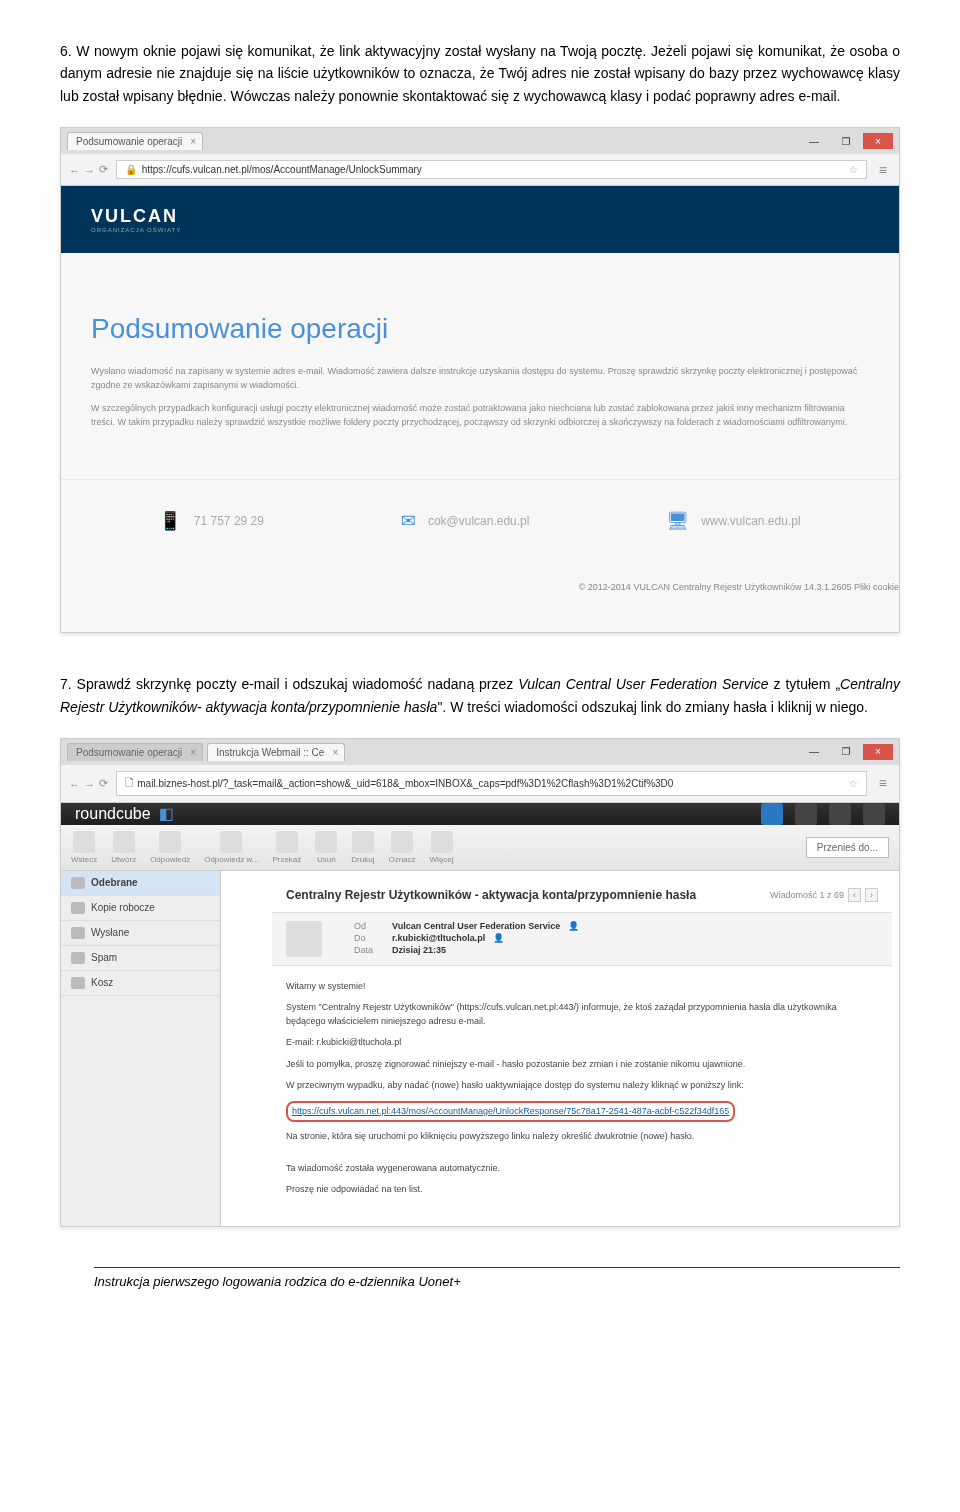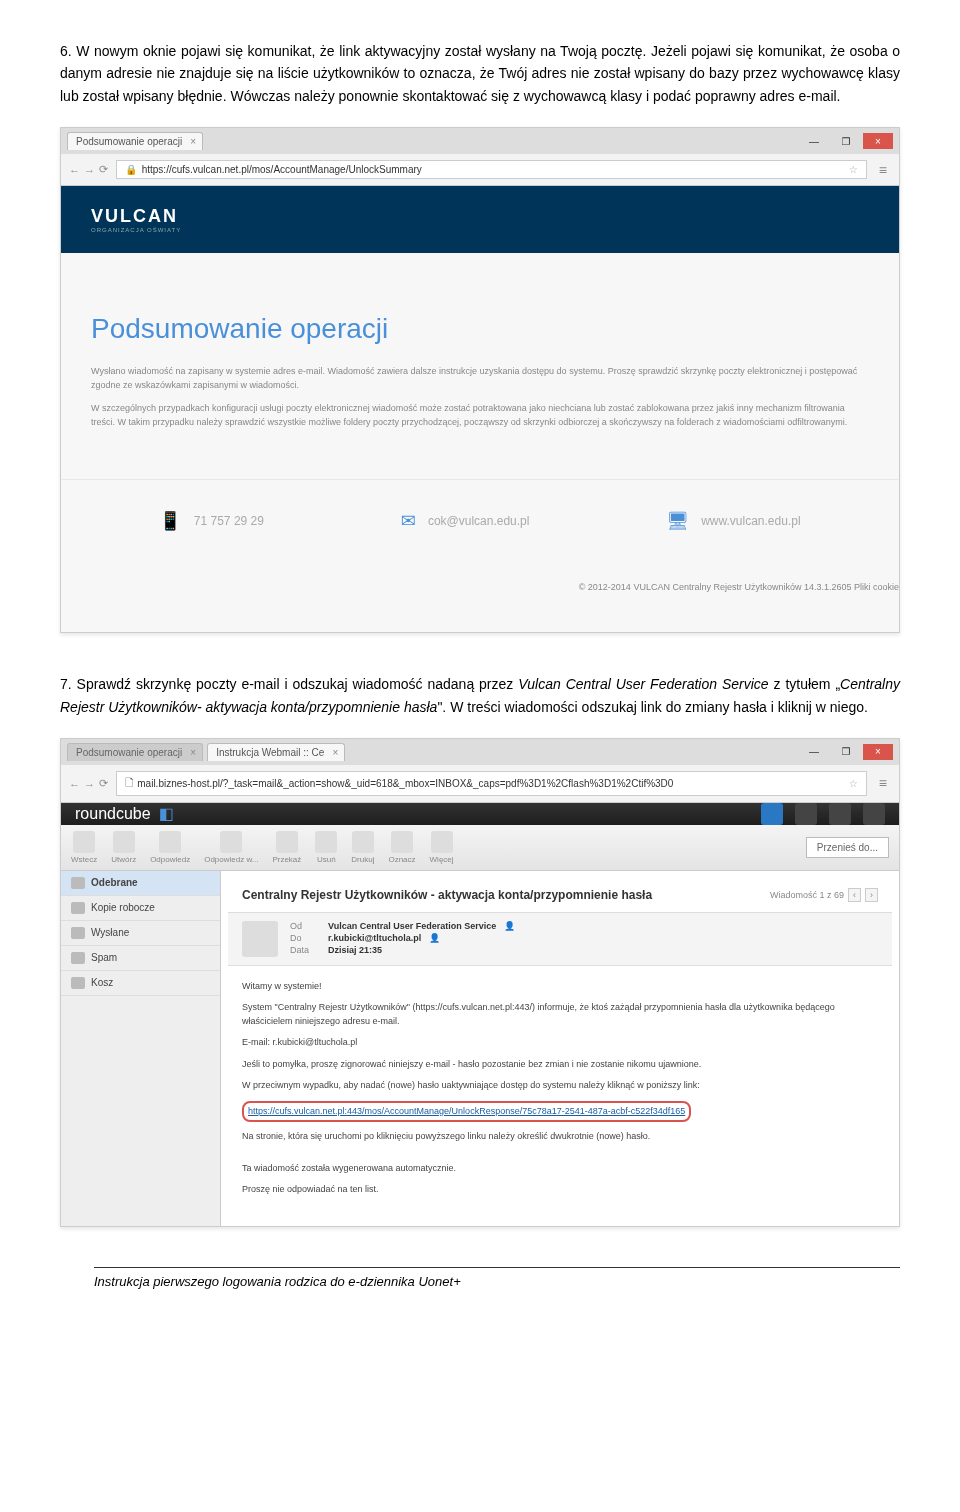--- a/index.html
+++ b/index.html
@@ -236,20 +236,21 @@
       margin-left: auto;
       background: #fff;
       border: 1px solid #bbb;
       padding: 4px 10px;
       font-size: 10px;
       color: #666;
     }
     .roundcube-body {
       display: flex;
       min-height: 280px;
+      gap: 44px;
     }
     .rc-sidebar {
       width: 160px;
       background: #eee;
       border-right: 1px solid #ccc;
     }
     .rc-folder {
       padding: 6px 10px;
       font-size: 10px;
       color: #444;
@@ -317,20 +318,21 @@
       flex-direction: column;
       gap: 2px;
     }
     .rc-meta-row {
       display: flex;
       gap: 8px;
     }
     .rc-meta-label {
       color: #888;
       width: 30px;
+      margin-left: 20px;
     }
     .rc-meta-value {
       color: #333;
       font-weight: bold;
     }
     .rc-person {
       color: #4a7296;
       font-size: 9px;
     }
     .rc-message {

